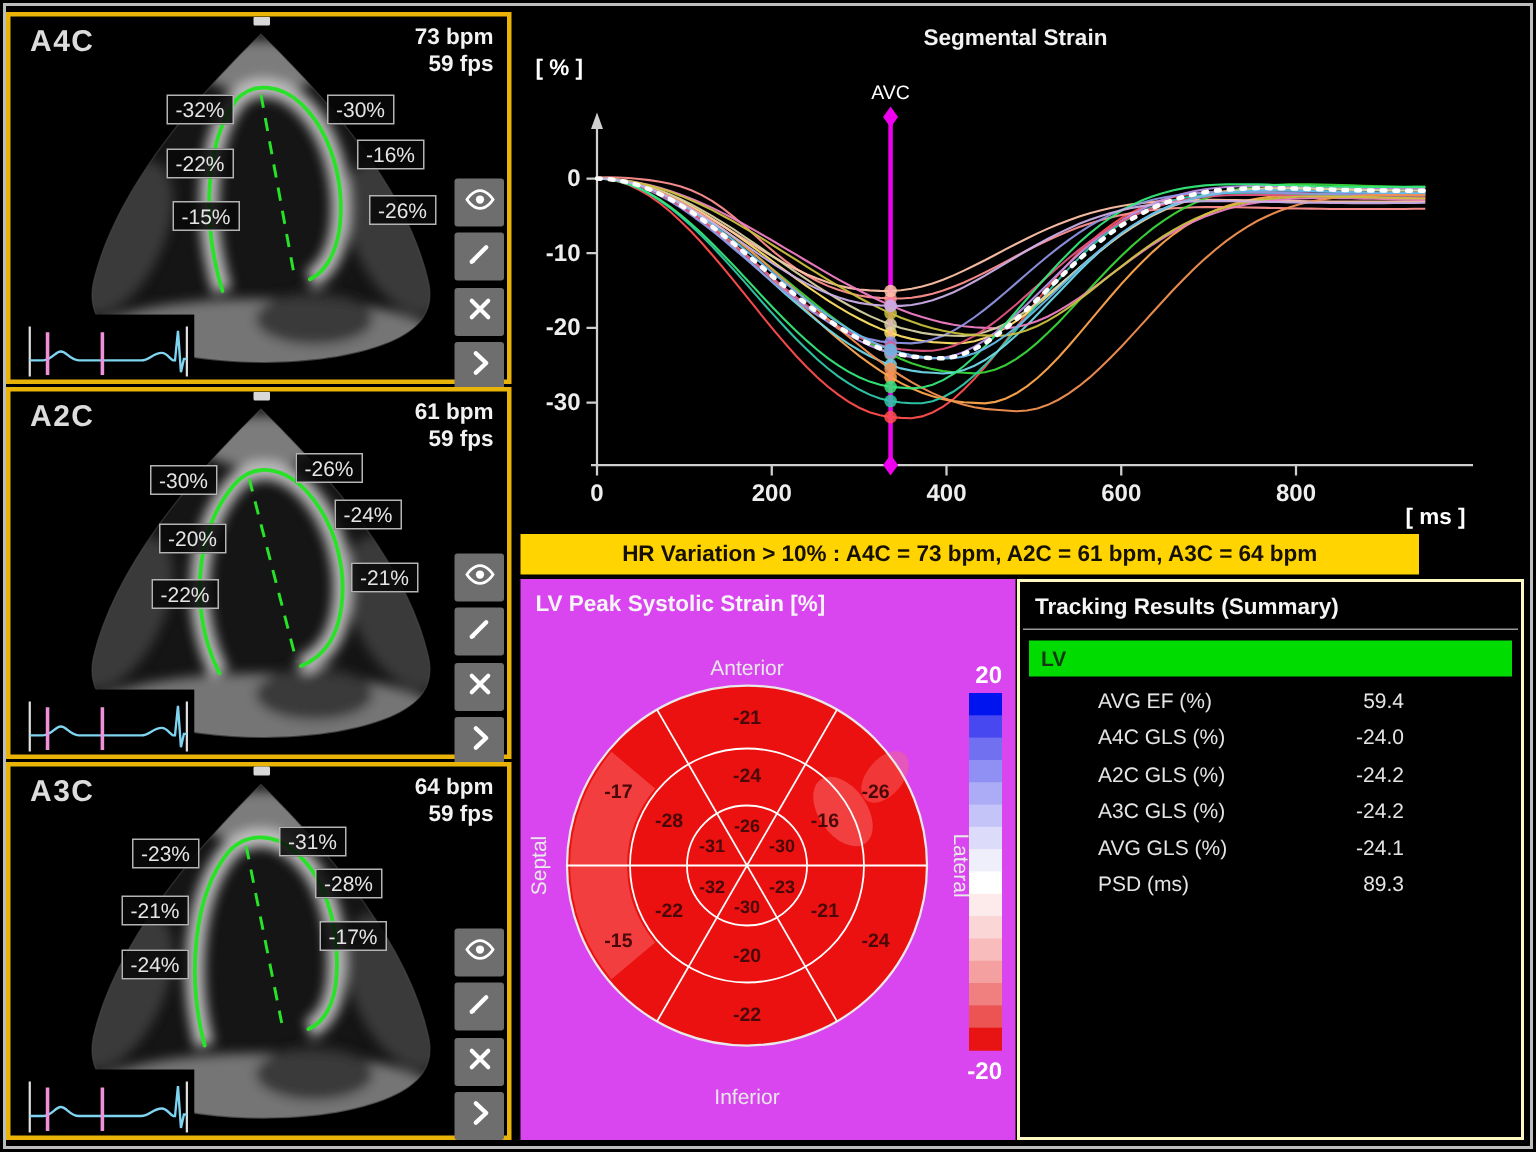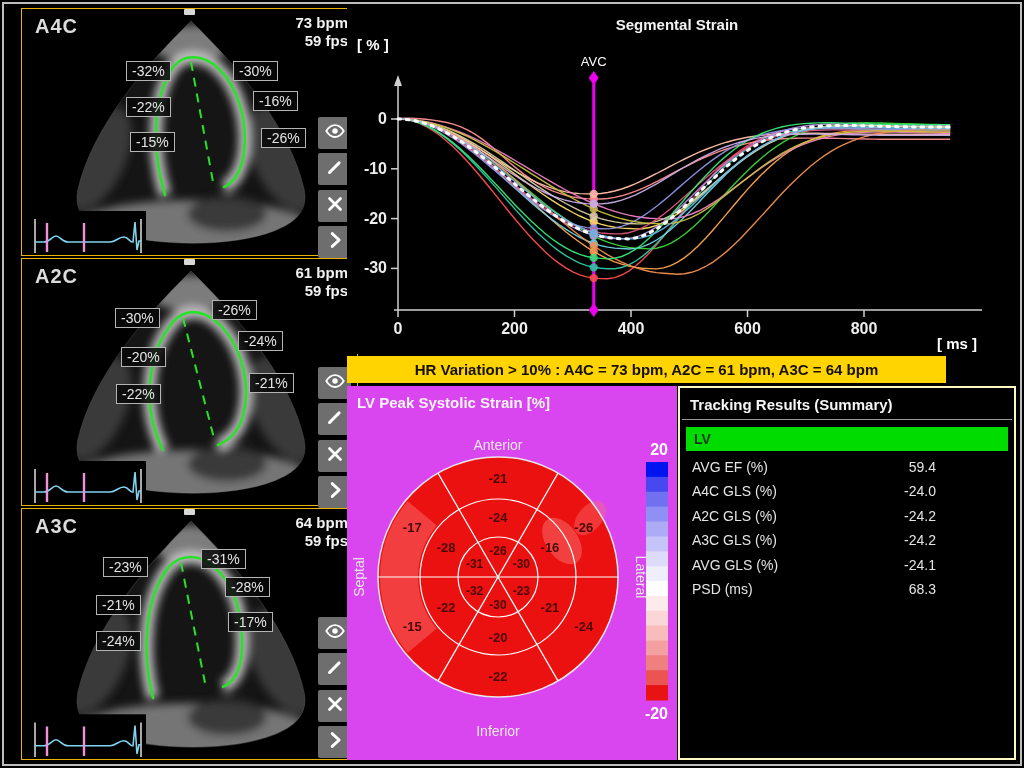--- a/index.html
+++ b/index.html
@@ -1,20 +1,20 @@
 <!DOCTYPE html>
 <html><head>
 <meta charset="utf-8">
 <style>
   html,body{margin:0;padding:0;background:#000;width:1024px;height:768px;overflow:hidden;
     font-family:"Liberation Sans",sans-serif;}
   .outer-frame{position:absolute;inset:2px;border:2px solid #bdbdbd;pointer-events:none;z-index:50;}
 
   
-  .us-panel{position:absolute;left:21px;width:337px;background:#000;border:1px solid #eab308;box-sizing:border-box;}
+  .us-panel{position:absolute;left:4px;width:337px;background:#000;border:3px solid #eab308;box-sizing:border-box;}
   .us-panel svg{position:absolute;inset:0;width:100%;height:100%;}
   .us-title{position:absolute;left:13px;top:6px;font-size:20px;font-weight:600;color:#dcdcdc;letter-spacing:1px;}
   .us-hr{position:absolute;right:9px;top:5px;text-align:right;font-size:15px;font-weight:bold;color:#f2f2f2;line-height:18px;}
   .apex-marker{position:absolute;left:162px;top:0;width:11px;height:6px;background:#d8d8d8;border-radius:1px;}
   .seg-label{position:absolute;background:rgba(8,8,8,0.85);border:1px solid #b4b4b4;color:#e5e5e5;
     font-size:14px;font-weight:normal;padding:1px 5px;white-space:nowrap;}
   .pbtn{position:absolute;left:296px;width:33px;height:32px;background:#6e6e6e;border-radius:2px;
     display:flex;align-items:center;justify-content:center;cursor:pointer;}
   .pbtn svg{position:static;width:22px;height:22px;}
 
@@ -25,21 +25,21 @@
   .bullseye-panel{position:absolute;left:347px;top:386px;width:330px;height:374px;background:#d946ef;}
   .bullseye-title{position:absolute;left:10px;top:8px;font-size:15px;font-weight:bold;color:#f5f5f5;}
   .bullseye-panel svg{position:absolute;left:0;top:0;}
 
   .tracking-panel{position:absolute;left:678px;top:386px;width:338px;height:374px;background:#000;
     border:2px solid #fef9c3;box-sizing:border-box;}
   .tracking-title{margin:8px 10px 6px 10px;font-size:15px;font-weight:bold;color:#f5f5f5;}
   .tracking-sep{height:1px;background:#999;margin:0 2px;}
   .lv-row{margin:7px 6px 4px 6px;height:24px;background:#00dc00;color:#143814;font-size:14px;
     font-weight:bold;line-height:24px;padding-left:8px;cursor:pointer;}
-  .t-row{position:relative;height:24.4px;line-height:24.4px;font-size:14px;color:#e4e4e4;}
+  .t-row{position:relative;height:24.4px;line-height:24.4px;font-size:14px;color:#e4e4e4;margin-left:40px;}
   .t-row .lbl{position:absolute;left:12px;}
   .t-row .val{position:absolute;right:78px;}
 </style>
 </head>
 <body>
 
 <div id="views">
     <div class="us-panel" style="top: 8px; height: 248px;">
       <svg viewBox="0 0 335 246" preserveAspectRatio="none">
         <defs>
@@ -387,18 +387,18 @@
       <div class="t-row">
         <span class="lbl">A3C GLS (%)</span>
         <span class="val">-24.2</span>
       </div>
       <div class="t-row">
         <span class="lbl">AVG GLS (%)</span>
         <span class="val">-24.1</span>
       </div>
       <div class="t-row">
         <span class="lbl">PSD (ms)</span>
-        <span class="val">68.3</span>
+        <span class="val">89.3</span>
       </div>
     </div>
 </div>
 
 <div class="outer-frame"></div>
 
 </body></html>

